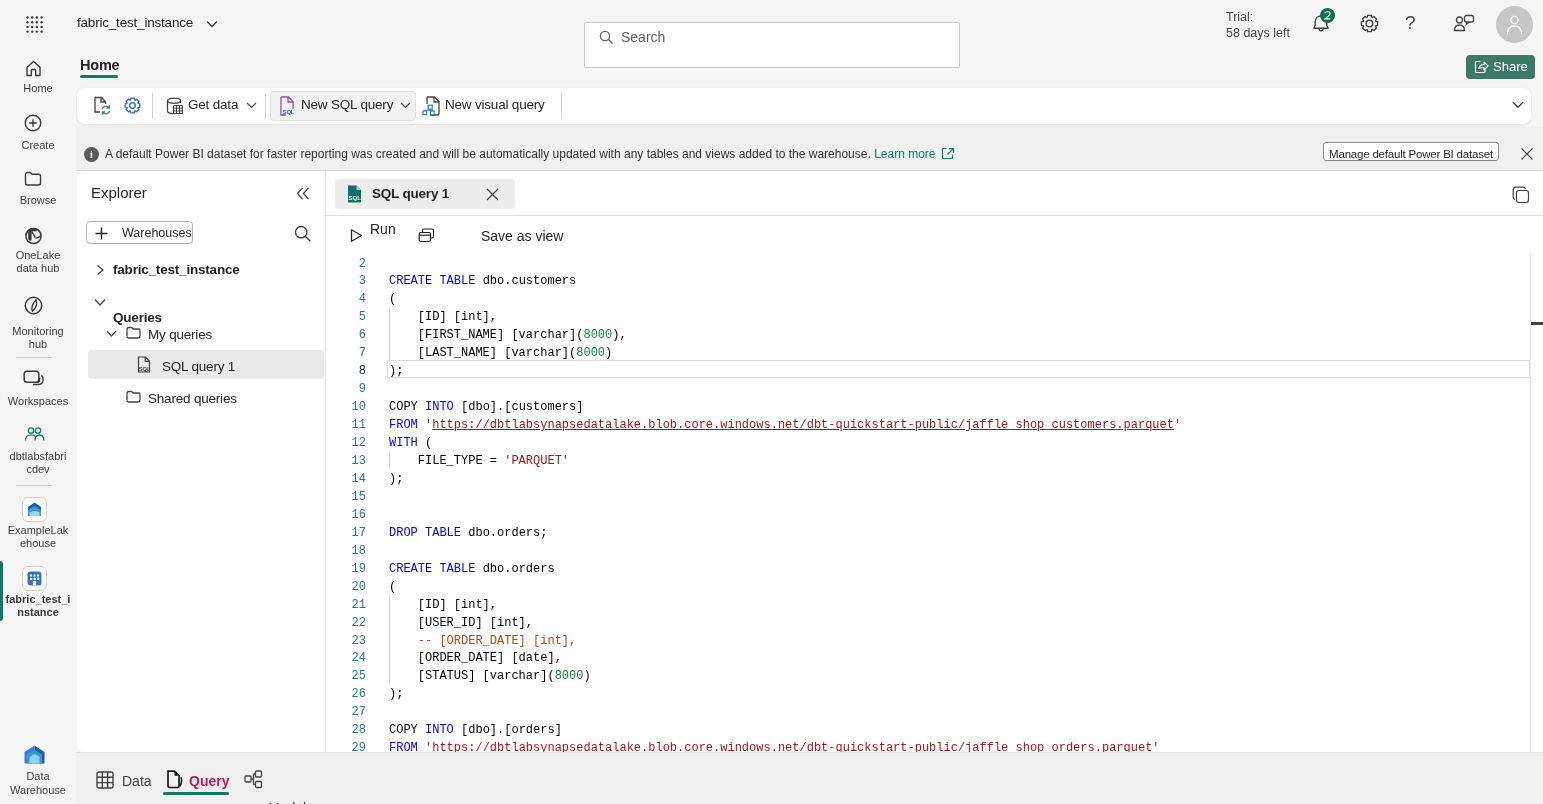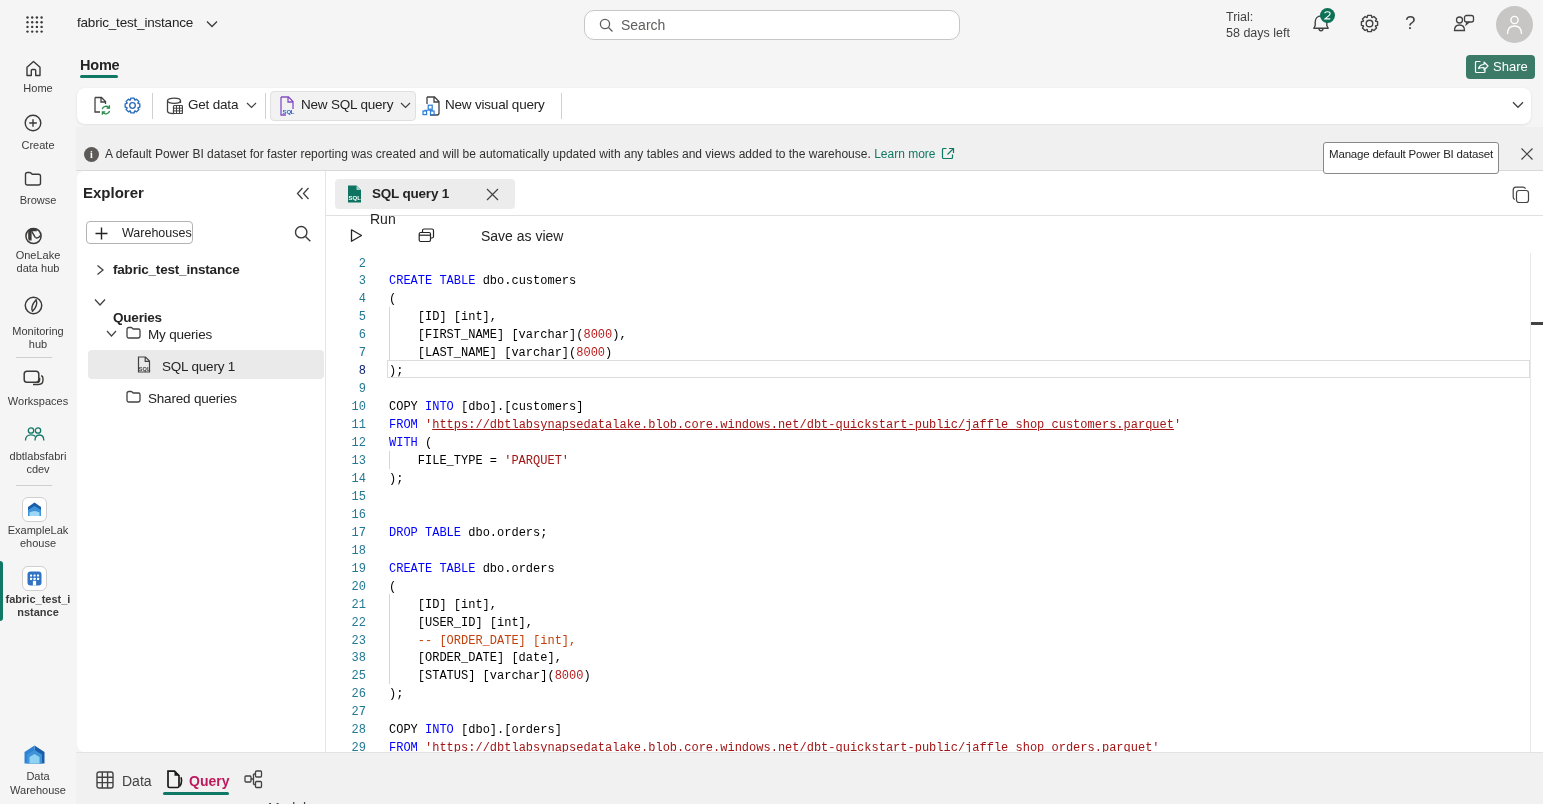--- a/index.html
+++ b/index.html
@@ -7,21 +7,21 @@
 .abs { position:absolute; }
 body { position:relative; }
 svg { display:block; }
 .mono { font-family:"Liberation Mono", monospace; }
 .cl { height:17.963px; }
 .ln { display:inline-block; width:40px; text-align:right; color:#237893; }
 .ct { margin-left:23px; white-space:pre; }
 i { font-style:normal; }
 .kw { color:#0000ff; }
 .st { color:#a31515; }
-.nm { color:#b91c1c;margin-top:25px; }
+.nm { color:#15803d;margin-top:25px; }
 .cm { color:#c2410c; }
 </style>
 </head>
 <body>
 
 <div class="abs" style="left:77px; top:171px; width:1466px; height:581px; background:#fff; border-radius:8px 0 0 8px;"></div>
 
 <div id="topbar" class="abs" style="left:0; top:0; width:1543px; height:48px;">
   <svg class="abs" style="left:26px; top:16px;" width="17" height="17" viewBox="0 0 17 17">
     <g fill="#3b3a39">
@@ -40,21 +40,21 @@
     <circle cx="1.5" cy="15.6" r="1.2"></circle>
         <circle cx="6.2" cy="15.6" r="1.2"></circle>
         <circle cx="10.9" cy="15.6" r="1.2"></circle>
         <circle cx="15.6" cy="15.6" r="1.2"></circle>
     </g>
   </svg>
   <div class="abs" style="left:77px; top:15px; font-size:13.5px; letter-spacing:-0.2px; color:#252423;">fabric_test_instance</div>
   <svg class="abs" style="left:206px; top:20px;" width="12" height="8" viewBox="0 0 12 8">
       <path d="M1 1.5 L6 6.5 L11 1.5" fill="none" stroke="#3b3a39" stroke-width="1.3"></path>
     </svg>
-  <div class="abs" style="left:584px; top:10px; width:376px; height:30px; background:#fff; border:1px solid #c8c6c4; border-radius:10px;">
+  <div class="abs" style="left:584px; top:22px; width:376px; height:46px; background:#fff; border:1px solid #c8c6c4; border-radius:1px;">
     <svg class="abs" style="left:14px; top:7px;" width="15" height="15" viewBox="0 0 15 15">
         <circle cx="6" cy="6" r="4.6" fill="none" stroke="#605e5c" stroke-width="1.3"></circle>
         <path d="M9.5 9.5 L13.5 13.5" stroke="#605e5c" stroke-width="1.3"></path>
       </svg>
     <div class="abs" style="left:36px; top:6px; font-size:14px; color:#605e5c;">Search</div>
   </div>
   <div class="abs" style="left:1226px; top:9px; font-size:12.5px; color:#424242; line-height:16px;">Trial:<br>58 days left</div>
 
   <svg class="abs" style="left:1311px; top:13px;" width="20" height="21" viewBox="0 0 20 21">
     <path d="M10 3 C6.5 3 4.2 5.6 4.2 9 L4.2 12.5 L2.8 15.2 L17.2 15.2 L15.8 12.5 L15.8 9" fill="none" stroke="#424242" stroke-width="1.4" stroke-linejoin="round"></path>
@@ -241,28 +241,28 @@
       <path d="M1 1.3 L6 6.3 L11 1.3" fill="none" stroke="#424242" stroke-width="1.3"></path>
     </svg>
 </div>
 
 <div id="banner" class="abs" style="left:76px; top:127px; width:1467px; height:44px; background:#f0f0f0; border-bottom:1px solid #d9d9d9;">
   <div class="abs" style="left:8px; top:20px; width:15px; height:15px; border-radius:50%; background:#5d5a58; color:#fff; font-size:10px; font-weight:700; text-align:center; line-height:15px; font-family:'Liberation Serif',serif;">i</div>
   <div class="abs" style="left:29px; top:20px; font-size:12px; color:#323130; white-space:nowrap;">A default Power BI dataset for faster reporting was created and will be automatically updated with any tables and views added to the warehouse. <span style="color:#117865;">Learn more</span> <svg style="display:inline-block; vertical-align:-2px; margin-left:2px;" width="14" height="13" viewBox="0 0 14 13">
         <path d="M5.5 1.5 L2.5 1.5 Q1.5 1.5 1.5 2.5 L1.5 10.5 Q1.5 11.5 2.5 11.5 L10.5 11.5 Q11.5 11.5 11.5 10.5 L11.5 7.5" fill="none" stroke="#117865" stroke-width="1.2"></path>
         <path d="M8 1.5 L12.5 1.5 L12.5 6 M12.3 1.7 L6.5 7.5" fill="none" stroke="#117865" stroke-width="1.2"></path>
       </svg></div>
-  <div class="abs" style="left:1247px; top:15px; width:176px; height:32px; background:#fff; border:1px solid #8a8886; border-radius:3px; font-size:11.5px; letter-spacing:-0.2px; color:#242424; text-align:center; line-height:22px; white-space:nowrap;">Manage default Power BI dataset</div>
+  <div class="abs" style="left:1247px; top:15px; width:176px; height:19px; background:#fff; border:1px solid #8a8886; border-radius:3px; font-size:11.5px; letter-spacing:-0.2px; color:#242424; text-align:center; line-height:22px; white-space:nowrap;">Manage default Power BI dataset</div>
   <svg class="abs" style="left:1444px; top:20px;" width="14" height="14" viewBox="0 0 14 14">
       <path d="M1.5 1.5 L12.5 12.5 M12.5 1.5 L1.5 12.5" stroke="#424242" stroke-width="1.2"></path>
     </svg>
 </div>
 
 <div id="explorer" class="abs" style="left:77px; top:171px; width:249px; height:581px; border-right:1px solid #e5e5e5; color:#242424;">
-  <div class="abs" style="left:6px; top:13px; font-size:15px; font-weight:700;">Explorer</div>
+  <div class="abs" style="left:14px; top:13px; font-size:15px; font-weight:400;">Explorer</div>
   <svg class="abs" style="left:219px; top:16px;" width="14" height="13" viewBox="0 0 14 13">
       <path d="M6.5 1 L1.5 6.5 L6.5 12 M12.5 1 L7.5 6.5 L12.5 12" fill="none" stroke="#424242" stroke-width="1.3"></path>
     </svg>
   <div class="abs" style="left:9px; top:50px; width:107px; height:23px; background:#fff; border:1px solid #b5b3b1; border-radius:4px;">
     <svg class="abs" style="left:8px; top:5px;" width="13" height="13" viewBox="0 0 13 13">
         <path d="M6.5 0.5 L6.5 12.5 M0.5 6.5 L12.5 6.5" stroke="#242424" stroke-width="1.4"></path>
       </svg>
     <div class="abs" style="left:35px; top:4px; font-size:12.5px;text-align:right;">Warehouses</div>
   </div>
   <svg class="abs" style="left:217px; top:54px;" width="18" height="18" viewBox="0 0 18 18">
@@ -311,21 +311,21 @@
       </svg>
   </div>
   <svg class="abs" style="left:1186px; top:15px;" width="18" height="18" viewBox="0 0 18 18">
     <rect x="4.5" y="4.5" width="12" height="12" rx="2.5" fill="none" stroke="#424242" stroke-width="1.2"></rect>
     <path d="M2.8 13.5 Q1.2 13 1.2 11 L1.2 4 Q1.2 1.2 4 1.2 L11 1.2 Q13 1.2 13.5 2.8" fill="none" stroke="#424242" stroke-width="1.2"></path>
   </svg>
 
   <svg class="abs" style="left:24px; top:57px;" width="13" height="15" viewBox="0 0 13 15">
       <path d="M1.5 1.8 L11.5 7.5 L1.5 13.2 Z" fill="none" stroke="#242424" stroke-width="1.3" stroke-linejoin="round"></path>
     </svg>
-  <div class="abs" style="left:44px; top:40px; font-size:14px; color:#242424;">Run</div>
+  <div class="abs" style="left:44px; top:50px; font-size:14px; color:#242424;">Run</div>
   <svg class="abs" style="left:92px; top:57px;" width="17" height="15" viewBox="0 0 17 15">
     <path d="M4.5 4.5 L4.5 2.5 Q4.5 1 6 1 L14 1 Q15.5 1 15.5 2.5 L15.5 8.5 Q15.5 10 14 10 L12.5 10" fill="none" stroke="#242424" stroke-width="1.2"></path>
     <rect x="1.2" y="4.5" width="11.3" height="9" rx="1.4" fill="none" stroke="#242424" stroke-width="1.2"></rect>
     <path d="M1.2 7.2 L12.5 7.2" stroke="#242424" stroke-width="1.2"></path>
   </svg>
   <div class="abs" style="left:115px; top:57px; font-size:14px; color:#242424;margin-left:40px;">Save as view</div>
 
   <div class="abs" style="left:63px; top:136px; width:1px; height:54px; background:#d6d6d6;"></div>
   <div class="abs" style="left:63px; top:279.6px; width:1px; height:18px; background:#d6d6d6;"></div>
   <div class="abs" style="left:63px; top:423.3px; width:1px; height:90px; background:#d6d6d6;"></div>
@@ -349,21 +349,21 @@
       <div class="cl"><span class="ln">14</span><span class="ct">);</span></div>
       <div class="cl"><span class="ln">15</span><span class="ct"></span></div>
       <div class="cl"><span class="ln">16</span><span class="ct"></span></div>
       <div class="cl"><span class="ln">17</span><span class="ct"><i class="kw">DROP</i> <i class="kw">TABLE</i> dbo.orders;</span></div>
       <div class="cl"><span class="ln">18</span><span class="ct"></span></div>
       <div class="cl"><span class="ln">19</span><span class="ct"><i class="kw">CREATE</i> <i class="kw">TABLE</i> dbo.orders</span></div>
       <div class="cl"><span class="ln">20</span><span class="ct">(</span></div>
       <div class="cl"><span class="ln">21</span><span class="ct">    [ID] [int],</span></div>
       <div class="cl"><span class="ln">22</span><span class="ct">    [USER_ID] [int],</span></div>
       <div class="cl"><span class="ln">23</span><span class="ct"><i class="cm">    -- [ORDER_DATE] [int],</i></span></div>
-      <div class="cl"><span class="ln">38</span><span class="ct">    [ORDER_DATE] [date],</span></div>
+      <div class="cl"><span class="ln">24</span><span class="ct">    [ORDER_DATE] [date],</span></div>
       <div class="cl"><span class="ln">25</span><span class="ct">    [STATUS] [varchar](<i class="nm">8000</i>)</span></div>
       <div class="cl"><span class="ln">26</span><span class="ct">);</span></div>
       <div class="cl"><span class="ln">27</span><span class="ct"></span></div>
       <div class="cl"><span class="ln">28</span><span class="ct">COPY <i class="kw">INTO</i> [dbo].[orders]</span></div>
       <div class="cl"><span class="ln">29</span><span class="ct"><i class="kw">FROM</i> <i class="st">'<u>https://dbtlabsynapsedatalake.blob.core.windows.net/dbt-quickstart-public/jaffle_shop_orders.parquet</u>'</i></span></div>
     </div>
 </div>
 
 <div id="bottombar" class="abs" style="left:76px; top:752px; width:1467px; height:52px; background:#f1f1f1; border-top:1px solid #e3e3e3; font-size:14px; color:#424242;">
   <svg class="abs" style="left:20px; top:18px;" width="18" height="18" viewBox="0 0 18 18">

